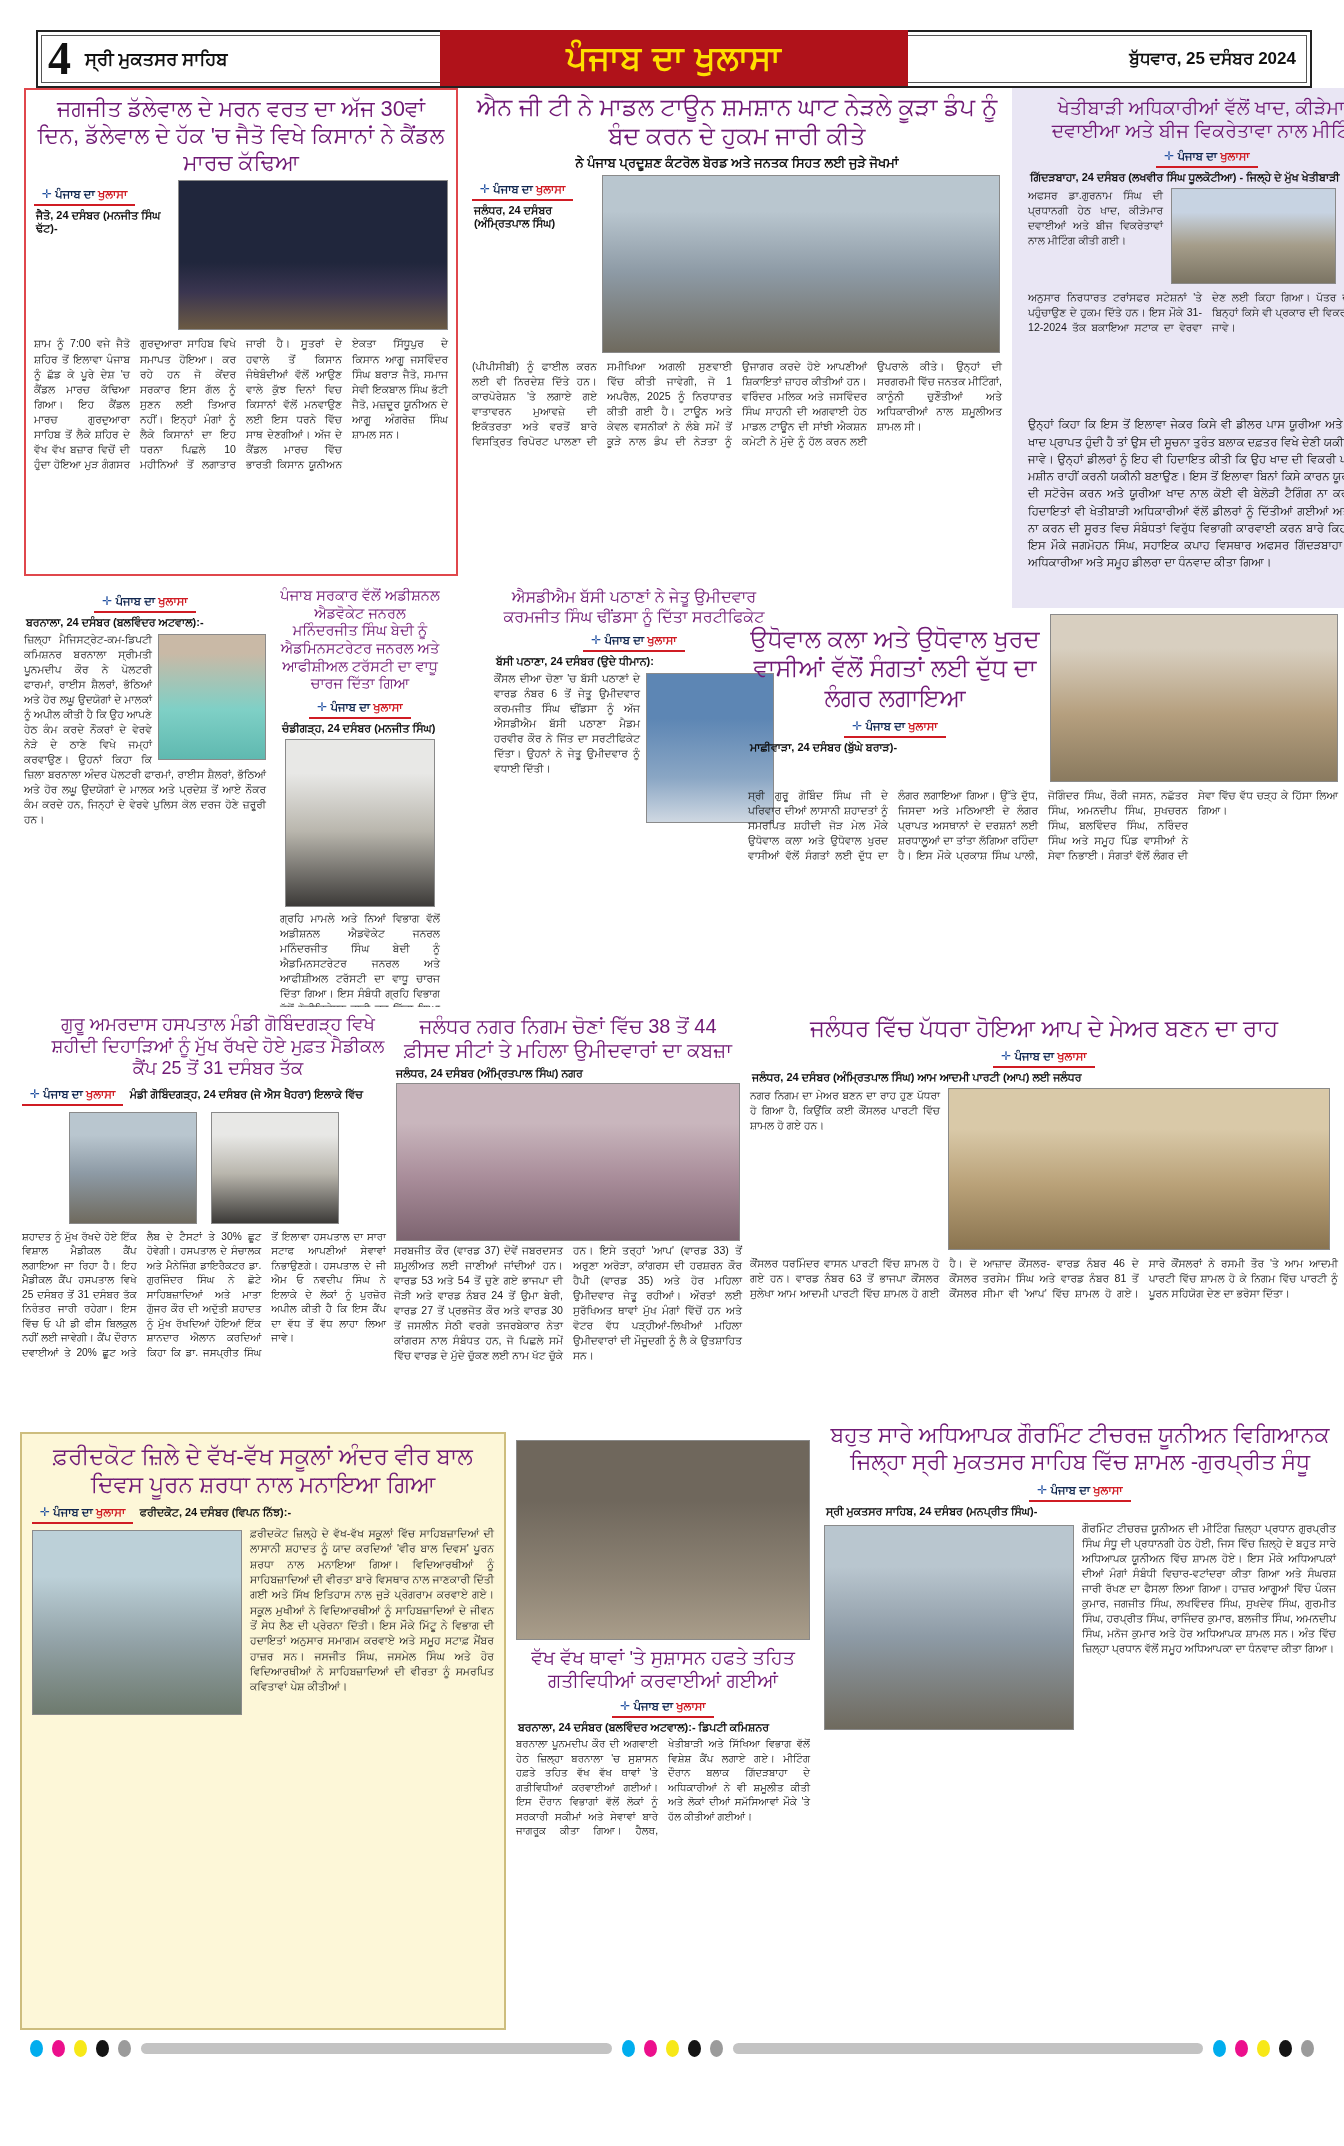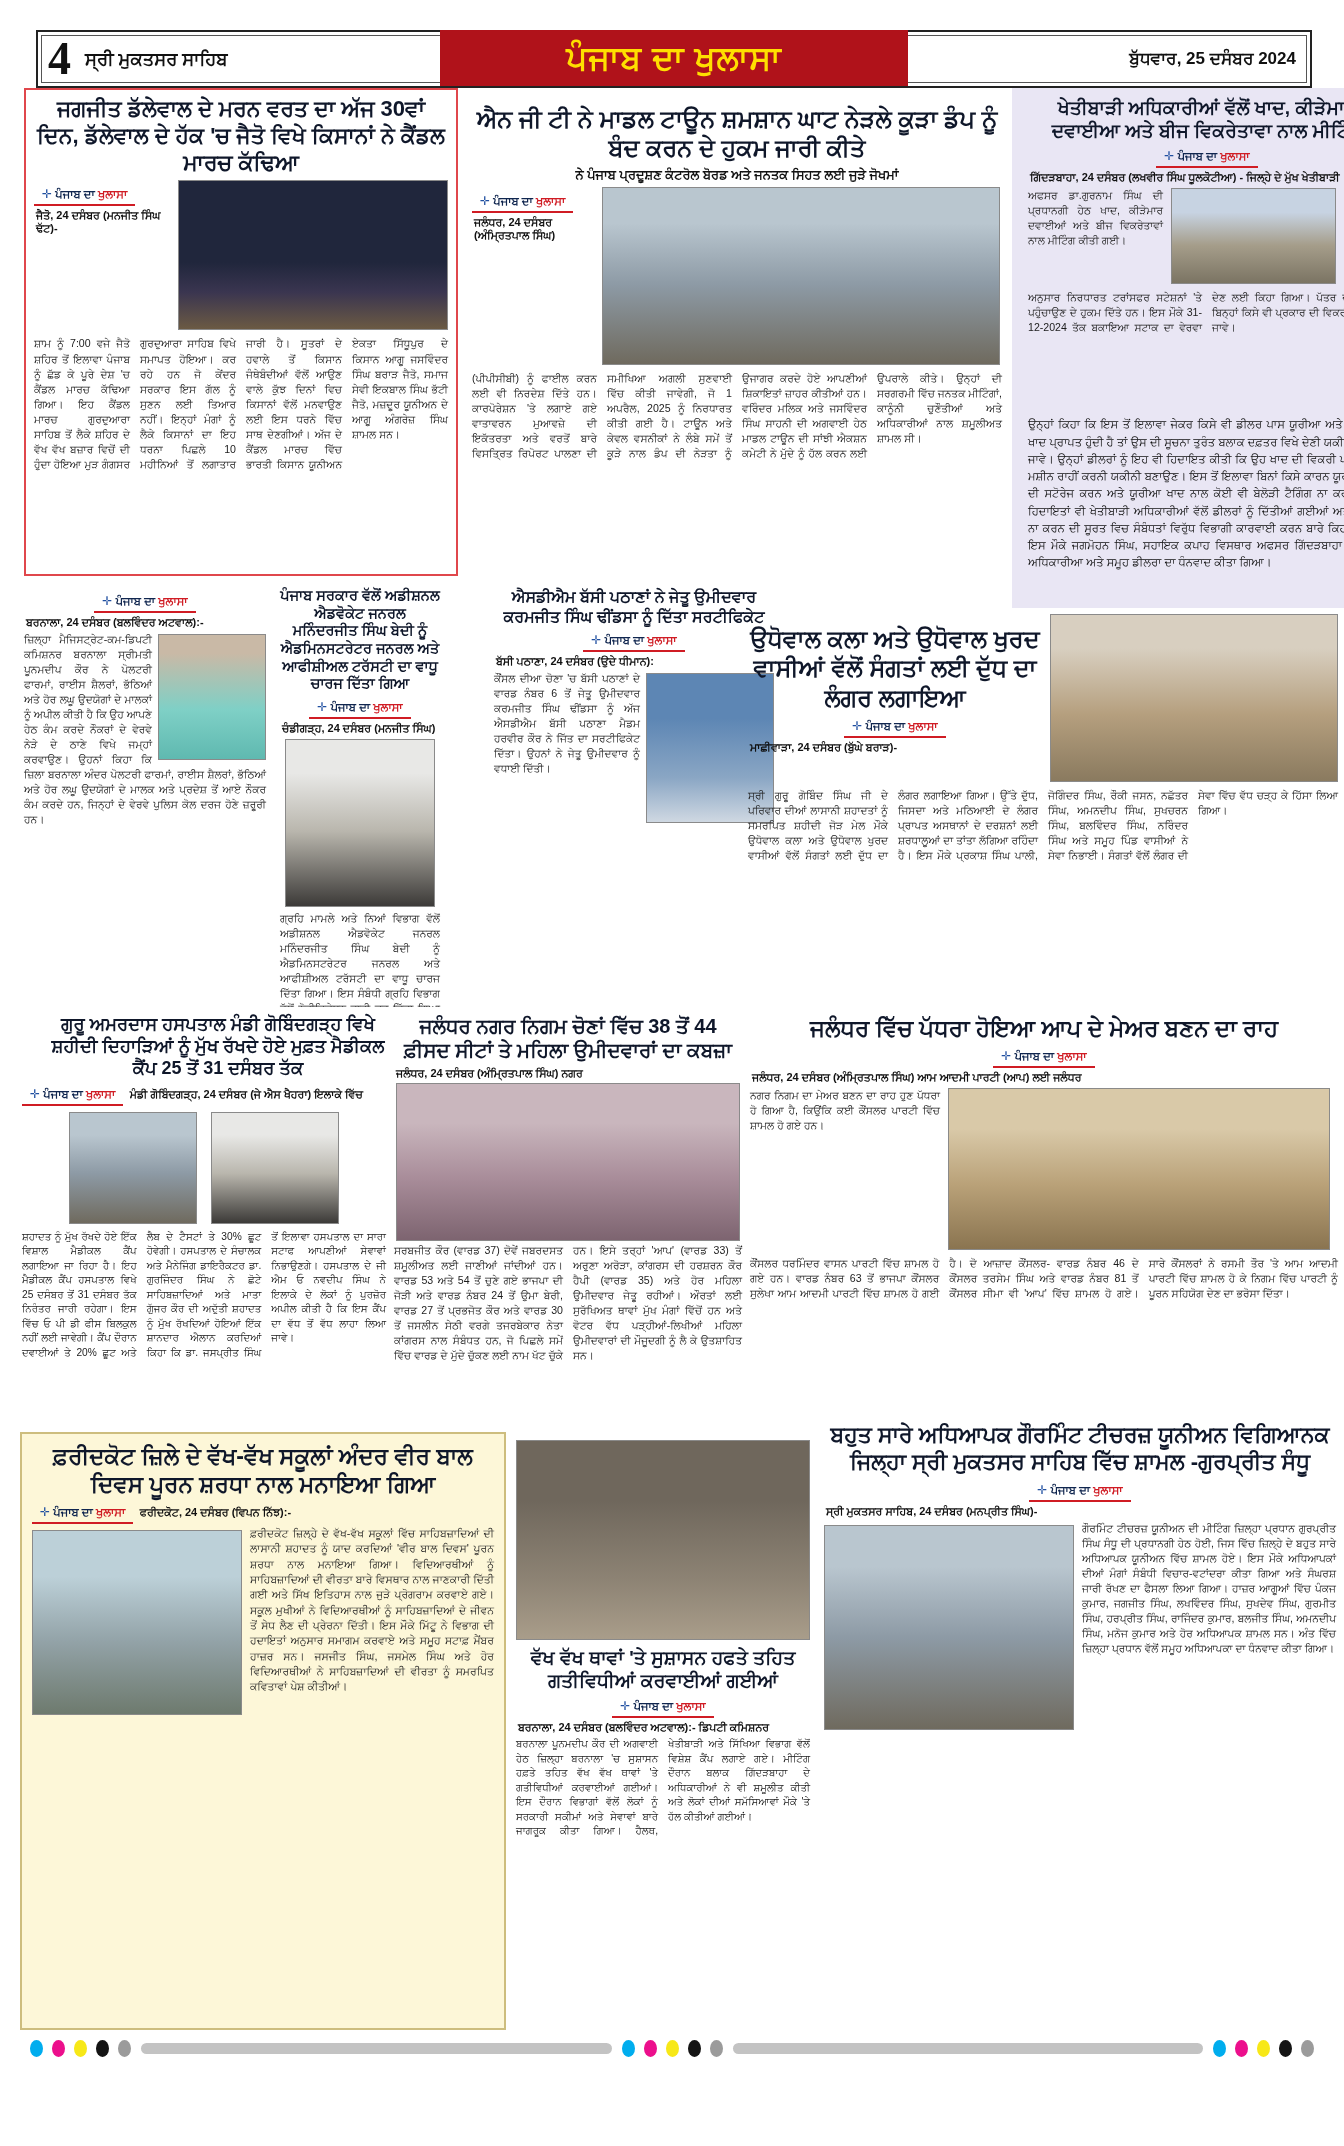--- a/index.html
+++ b/index.html
@@ -14,21 +14,21 @@
        box-shadow:inset 0 0 0 3px #fff, inset 0 0 0 4px #555;display:flex;align-items:center;}
   .pgnum{font-size:46px;font-weight:bold;font-family:"Liberation Serif","DejaVu Serif",serif;
          padding:0 14px 0 10px;line-height:1;}
   .edition{font-size:18px;font-weight:bold;}
   .masthead{position:absolute;left:50%;top:-2px;transform:translateX(-50%);width:468px;height:56px;
             background:var(--masthead-bg);color:var(--masthead-text);display:flex;align-items:center;
             justify-content:center;font-size:33px;font-weight:bold;letter-spacing:1px;}
   .dateline{position:absolute;right:14px;font-size:17px;font-weight:bold;}
   
   .art{position:absolute;overflow:hidden;box-sizing:border-box;}
-  .hl{font-weight:bold;text-align:center;color:#0f172a;line-height:1.22;}
+  .hl{font-weight:normal;text-align:center;color:#701a75;line-height:1.22;}
   .sub{font-weight:bold;text-align:center;font-size:13px;margin-top:4px;}
   .kicker{font-size:11.5px;font-weight:bold;display:inline-block;border-bottom:2px solid var(--accent-red);
           padding:2px 8px 3px 8px;white-space:nowrap;}
   .kicker .plus{color:var(--kicker-blue);font-size:12px;}
   .kicker .k1{color:#10264f;} .kicker .k2{color:var(--accent-red);}
   .krow{text-align:center;margin:4px 0 2px 0;}
   .krow.left{text-align:left;}
   .byline{font-size:11px;font-weight:bold;margin:3px 2px;}
   .body{font-size:10.6px;line-height:1.42;text-align:justify;color:#1c1c1c;column-gap:10px;}
   .ph{background:#cfcfcf;border:1px solid #8a8a8a;box-sizing:border-box;flex:none;}
@@ -41,21 +41,21 @@
   .ph.suit{background:linear-gradient(180deg,#e8e8e6 20%,#b9b6ad 55%,#3c3a38);}
   .ph.cert{background:linear-gradient(180deg,#5d86b4 30%,#8aa6c4 70%,#cfd8e2);}
   .ph.tent{background:linear-gradient(180deg,#d8cfc0 20%,#b59f7e 60%,#8a7a5f);}
   .ph.classroom{background:linear-gradient(180deg,#6f675c 30%,#8d8374 70%,#a99d8a);}
   .ph.school{background:linear-gradient(180deg,#bcd0d8 25%,#93a3a8 60%,#6e7a6e);}
   .ph.crowd{background:linear-gradient(180deg,#c9b6bd 25%,#a98d9a 60%,#7d6470);}
   .ph.indoor{background:linear-gradient(180deg,#d9c9a8 25%,#b9a178 60%,#8a7450);}
   
   #a1{left:24px;top:88px;width:434px;height:488px;border:2px solid var(--box-red);padding:6px 8px;}
   #a1 .hl{font-size:22px;}
-  #a2{left:466px;top:100px;width:542px;height:488px;padding:4px 6px;}
+  #a2{left:466px;top:88px;width:542px;height:488px;padding:4px 6px;}
   #a2 .hl{font-size:24px;}
   #a3{left:1012px;top:88px;width:390px;height:520px;background:var(--lavender);padding:8px 16px;}
   #a3 .hl{font-size:19px;}
   #a3 .wide{font-size:11.5px;line-height:1.5;text-align:justify;margin-top:6px;}
   #a4{left:20px;top:585px;width:250px;height:422px;padding:2px 4px;}
   #a4 .hl{font-size:15px;}
   #a5{left:278px;top:585px;width:164px;height:422px;padding:2px 2px;}
   #a5 .hl{font-size:14.5px;}
   #a6{left:450px;top:585px;width:288px;height:422px;padding:2px 4px;margin-left:40px;}
   #a6 .hl{font-size:16px;}

